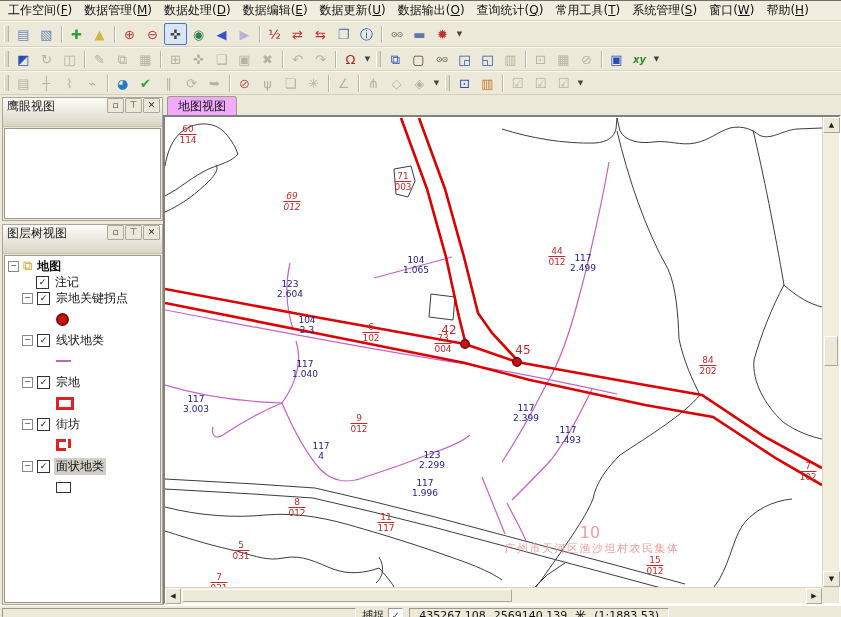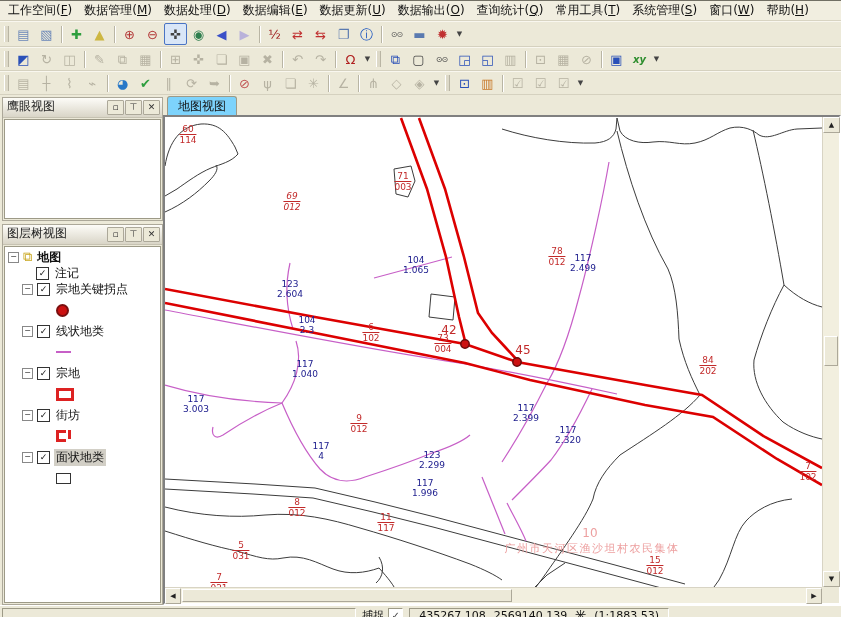--- a/index.html
+++ b/index.html
@@ -24,21 +24,21 @@
   .tb-btn .g.ital{font-style:italic;font-weight:bold;font-size:10px}
   .tb-btn.dis .g{color:#b6b2a2 !important}
   .tb-btn.sel{background:#d9e6f7;border-color:#4a74c4}
   .tb-dd{width:11px;height:20px;display:flex;align-items:center;justify-content:center;font-size:7px;color:#444}
   
   .workspace{display:flex;height:510px}
   .leftcol{width:161px;margin:2px 0 0 2px;display:flex;flex-direction:column}
   .panel{display:flex;flex-direction:column;border:1px solid #aca899;background:#ece9d8}
   .panel-eagle{height:122px;margin-bottom:3px}
   .panel-tree{flex:1}
-  .panel-header{height:17px;display:flex;align-items:flex-end;padding:0 2px 2px 4px;
+  .panel-header{height:17px;display:flex;align-items:flex-start;padding:0 2px 11px 4px;
       background:linear-gradient(#fdfcf8,#d9d5c7);border-bottom:1px solid #c6c2b2}
   .panel-title{flex:1;font-size:12px;color:#222;white-space:nowrap;overflow:hidden}
   .ph-btn{width:15px;height:13px;margin-left:1px;background:#ece9d8;border:1px solid #aca899;
       display:flex;align-items:center;justify-content:center;font-size:9px;line-height:9px;color:#333;border-radius:1px}
   .panel-body{flex:1;background:#fff;border:1px solid #9d9a87;border-top-color:#9d9a87;margin:1px;overflow:hidden}
   
   .tree-body{font-size:12px;padding:2px 0 0 3px}
   .trow{display:flex;align-items:center;height:16px;white-space:nowrap}
   .trow .lbl{padding:0 2px}
   .trow .lbl.selected{background:#d2cfc6}
@@ -53,33 +53,33 @@
   .sym-violet-line{width:15px;height:2px;background:#c75fc7}
   .sym-red-rect{width:12px;height:7px;border:3px solid #dd2222}
   .sym-red-bracket{width:15px;height:12px;position:relative}
   .sym-red-bracket:before{content:"";position:absolute;left:0;top:0;width:7px;height:6px;border:3px solid #dd2222;border-right:none}
   .sym-red-bracket:after{content:"";position:absolute;right:0;top:0;width:3px;height:9px;background:#dd2222}
   .sym-white-rect{width:13px;height:9px;border:1px solid #333;background:#fff}
   .sym-layers-icon{color:#c8a61e;font-size:13px;margin-right:3px}
   
   .mapcol{flex:1;display:flex;flex-direction:column;margin-top:0}
   .tabstrip{height:20px;display:flex;align-items:flex-end;padding-left:4px}
-  .tab{height:18px;padding:0 10px;display:flex;align-items:center;background:#7dd3fc;
+  .tab{height:18px;padding:0 10px;display:flex;align-items:center;background:#f0abfc;
        border:1px solid #9d9a87;border-bottom:none;border-radius:3px 3px 0 0;font-size:12px}
   .map-outer{width:678px;height:490px;display:grid;grid-template-columns:657px 17px;grid-template-rows:470px 16px;
        border:2px solid;border-color:#808080 #fff #fff #808080;box-sizing:border-box;background:#fff}
   .map-canvas{position:relative;width:657px;height:470px;background:#fff;overflow:hidden}
   .map-canvas svg{position:absolute;left:0;top:0}
   .mlab{position:absolute;transform:translateX(-50%);text-align:center;line-height:10px;font-size:9px;white-space:nowrap;z-index:3}
   .mlab.rf{color:#c22a2a}
   .mlab.rf .t{display:block;border-bottom:1px solid #c22a2a;padding:0 1px}
   .mlab.bl{color:#20208f}
   .mlab.bl span{display:block}
   .mlab.pt{color:#c22a2a;font-size:12px;line-height:12px}
-  .mlab.pt.pink{color:#eda0a0;font-size:12px}
+  .mlab.pt.pink{color:#eda0a0;font-size:16px}
   .mlab.pinkname{color:#eda0a0;font-size:11px;letter-spacing:1.5px}
   
   .vscroll{position:relative;background:#f2efdf;border-left:1px solid #d8d4c4}
   .hscroll{position:relative;background:#f2efdf;border-top:1px solid #d8d4c4}
   .sb-btn{position:absolute;background:#ece9d8;border:1px solid #fff;border-right-color:#aca899;
       border-bottom-color:#aca899;display:flex;align-items:center;justify-content:center;font-size:7px;color:#222;box-sizing:border-box}
   .vscroll .sb-btn{left:0;width:17px;height:16px}
   .hscroll .sb-btn{top:0;height:16px;width:16px}
   .sb-thumb{position:absolute;background:#ece9d8;border:1px solid #fff;border-right-color:#aca899;
       border-bottom-color:#aca899;box-sizing:border-box}
@@ -462,21 +462,21 @@
               <path d="M0,186 L150,216 L300,246 L365,263 L480,288 L548,300 L612,342 L657,368"></path>
             </g>
             <g>
               <circle cx="300" cy="227" r="4.2" fill="#cc1111" stroke="#6b0b0b" stroke-width="1.5"></circle>
               <circle cx="352" cy="245" r="4.2" fill="#cc1111" stroke="#6b0b0b" stroke-width="1.5"></circle>
             </g>
           </svg>
         <div class="mlab rf" style="left: 23px; top: 7px;"><span class="t">60</span><span class="b">114</span></div>
             <div class="mlab rf" style="left: 127px; top: 74px; font-style: italic;"><span class="t">69</span><span class="b">012</span></div>
             <div class="mlab rf" style="left: 238px; top: 54px;"><span class="t">71</span><span class="b">003</span></div>
-            <div class="mlab rf" style="left: 392px; top: 129px;"><span class="t">78</span><span class="b">012</span></div>
+            <div class="mlab rf" style="left: 392px; top: 129px;"><span class="t">44</span><span class="b">012</span></div>
             <div class="mlab bl" style="left: 418px; top: 136px;">
               <span>117</span>
               <span>2.499</span>
             </div>
             <div class="mlab rf" style="left: 278px; top: 180px; margin-top: 36px;"><span class="t">73</span><span class="b">004</span></div>
             <div class="mlab rf" style="left: 206px; top: 205px;"><span class="t">6</span><span class="b">102</span></div>
             <div class="mlab pt" style="left: 284px; top: 207px;">42</div>
             <div class="mlab pt" style="left: 358px; top: 227px;">45</div>
             <div class="mlab bl" style="left: 251px; top: 138px;">
               <span>104</span>
@@ -510,21 +510,21 @@
             <div class="mlab bl" style="left: 260px; top: 361px;">
               <span>117</span>
               <span>1.996</span>
             </div>
             <div class="mlab bl" style="left: 361px; top: 286px;">
               <span>117</span>
               <span>2.399</span>
             </div>
             <div class="mlab bl" style="left: 403px; top: 308px;">
               <span>117</span>
-              <span>2.320</span>
+              <span>1.493</span>
             </div>
             <div class="mlab rf" style="left: 543px; top: 238px;"><span class="t">84</span><span class="b">202</span></div>
             <div class="mlab rf" style="left: 643px; top: 344px;"><span class="t">7</span><span class="b">102</span></div>
             <div class="mlab rf" style="left: 132px; top: 380px;"><span class="t">8</span><span class="b">012</span></div>
             <div class="mlab rf" style="left: 221px; top: 395px;"><span class="t">11</span><span class="b">117</span></div>
             <div class="mlab rf" style="left: 76px; top: 423px;"><span class="t">5</span><span class="b">031</span></div>
             <div class="mlab rf" style="left: 54px; top: 455px;"><span class="t">7</span><span class="b">021</span></div>
             <div class="mlab pt pink" style="left: 425px; top: 410px;">10</div>
             <div class="mlab pinkname" style="left: 427px; top: 427px;">广州市天河区渔沙坦村农民集体</div>
             <div class="mlab rf" style="left: 490px; top: 438px;"><span class="t">15</span><span class="b">012</span></div>

